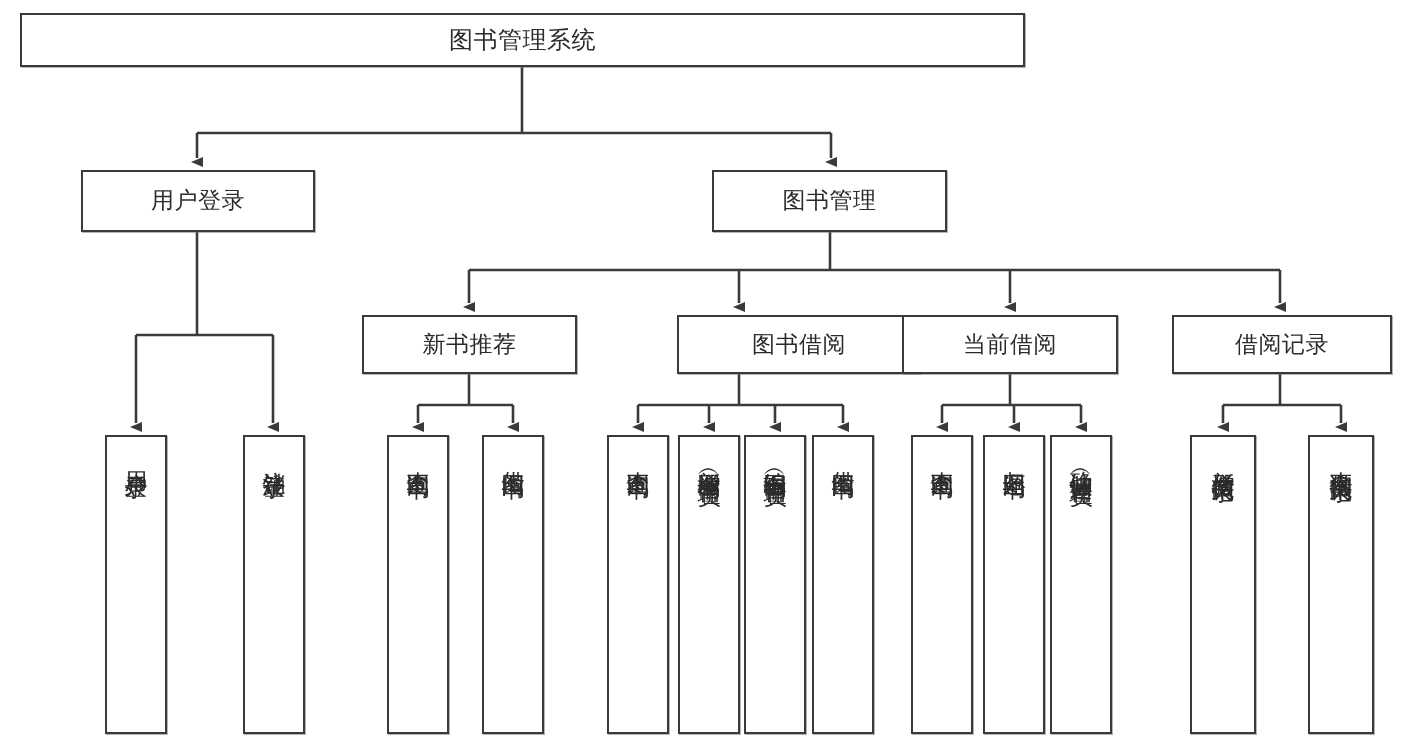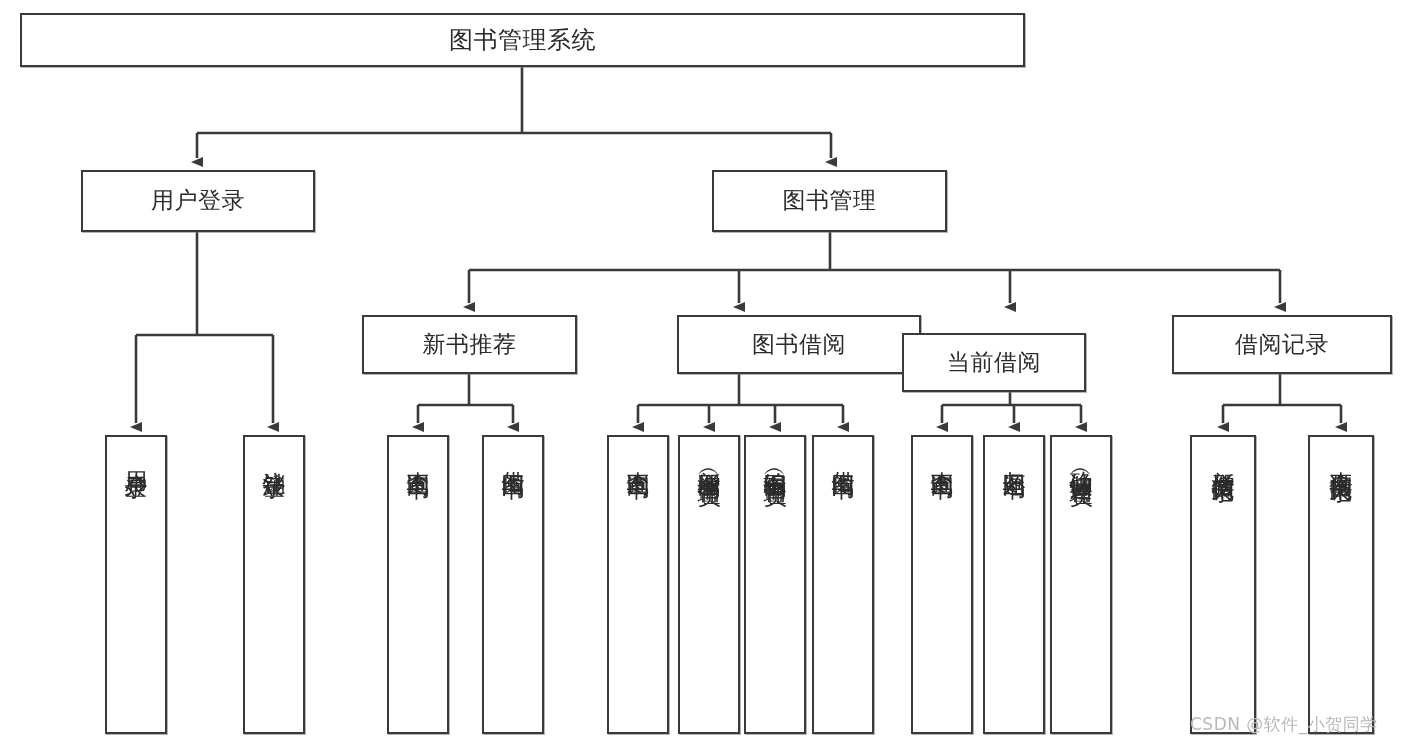--- a/index.html
+++ b/index.html
@@ -132,21 +132,21 @@
   <div class="node horiz" style="left:362px; top:315px; width:215px; height:59px;">
     <span class="label">新书推荐</span>
   </div>
 
   <div class="node horiz" style="left:712px; top:170px; width:235px; height:62px;">
     <span class="label">图书管理</span>
   </div>
   <div class="node horiz" style="left:632px; top:315px; width:244px; height:59px;margin-left:45px;">
     <span class="label">图书借阅</span>
   </div>
-  <div class="node horiz" style="left:902px; top:333px; width:184px; height:59px;">
+  <div class="node horiz" style="left:902px; top:315px; width:216px; height:59px;">
     <span class="label">当前借阅</span>
   </div>
   <div class="node horiz" style="left:1172px; top:315px; width:220px; height:59px;">
     <span class="label">借阅记录</span>
   </div>
 
   <div class="node vert" style="left:105px; top:435px; width:62px; height:299px;">
     <span class="label">用户登录</span>
   </div>
   <div class="node vert" style="left:243px; top:435px; width:62px; height:299px;">
@@ -183,15 +183,14 @@
     <span class="label">确认归还（管理员）</span>
   </div>
 
   <div class="node vert" style="left:1190px; top:435px; width:66px; height:299px;">
     <span class="label">新增借阅记录</span>
   </div>
   <div class="node vert" style="left:1308px; top:435px; width:66px; height:299px;">
     <span class="label">查询借阅记录</span>
   </div>
 
-  <div class="watermark" style="left:1190px; top:713px;">CSDN @软件_小贺同学</div>
 
 </div>
 
 </body></html>

